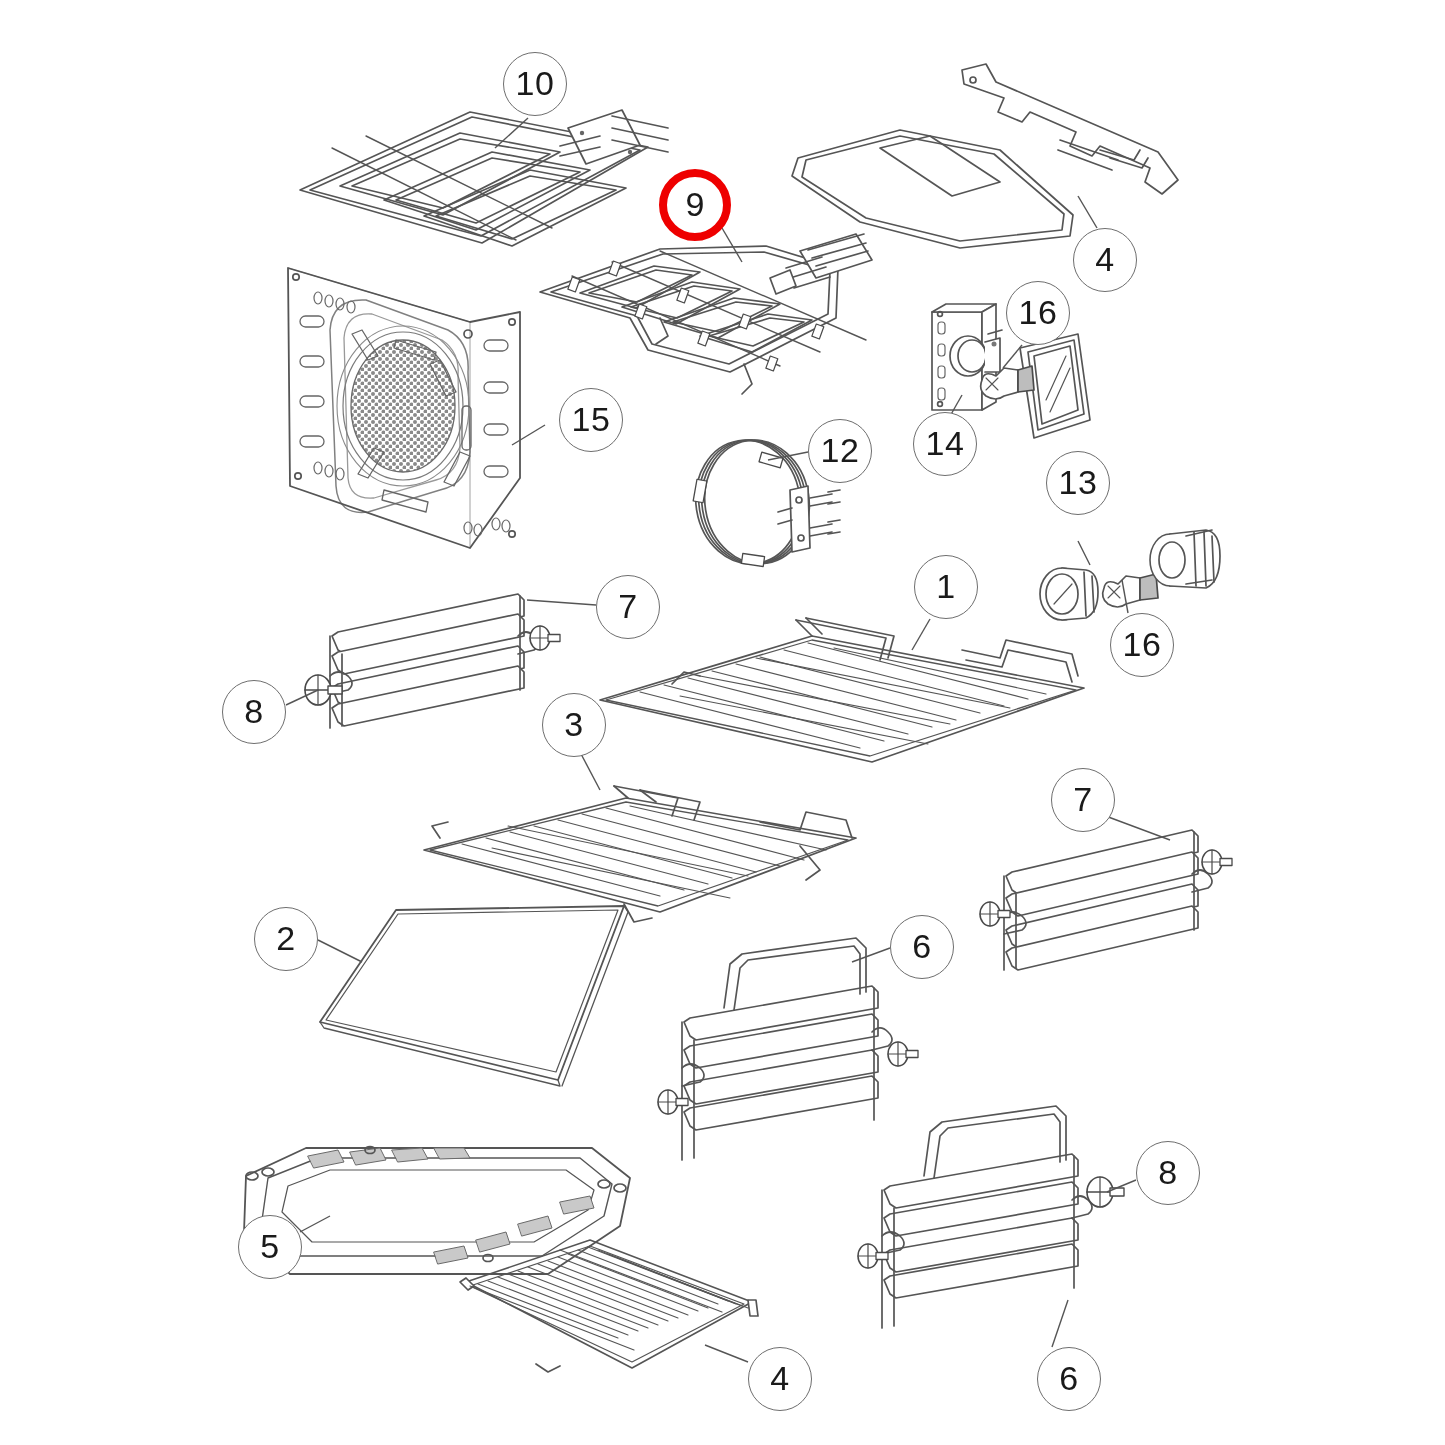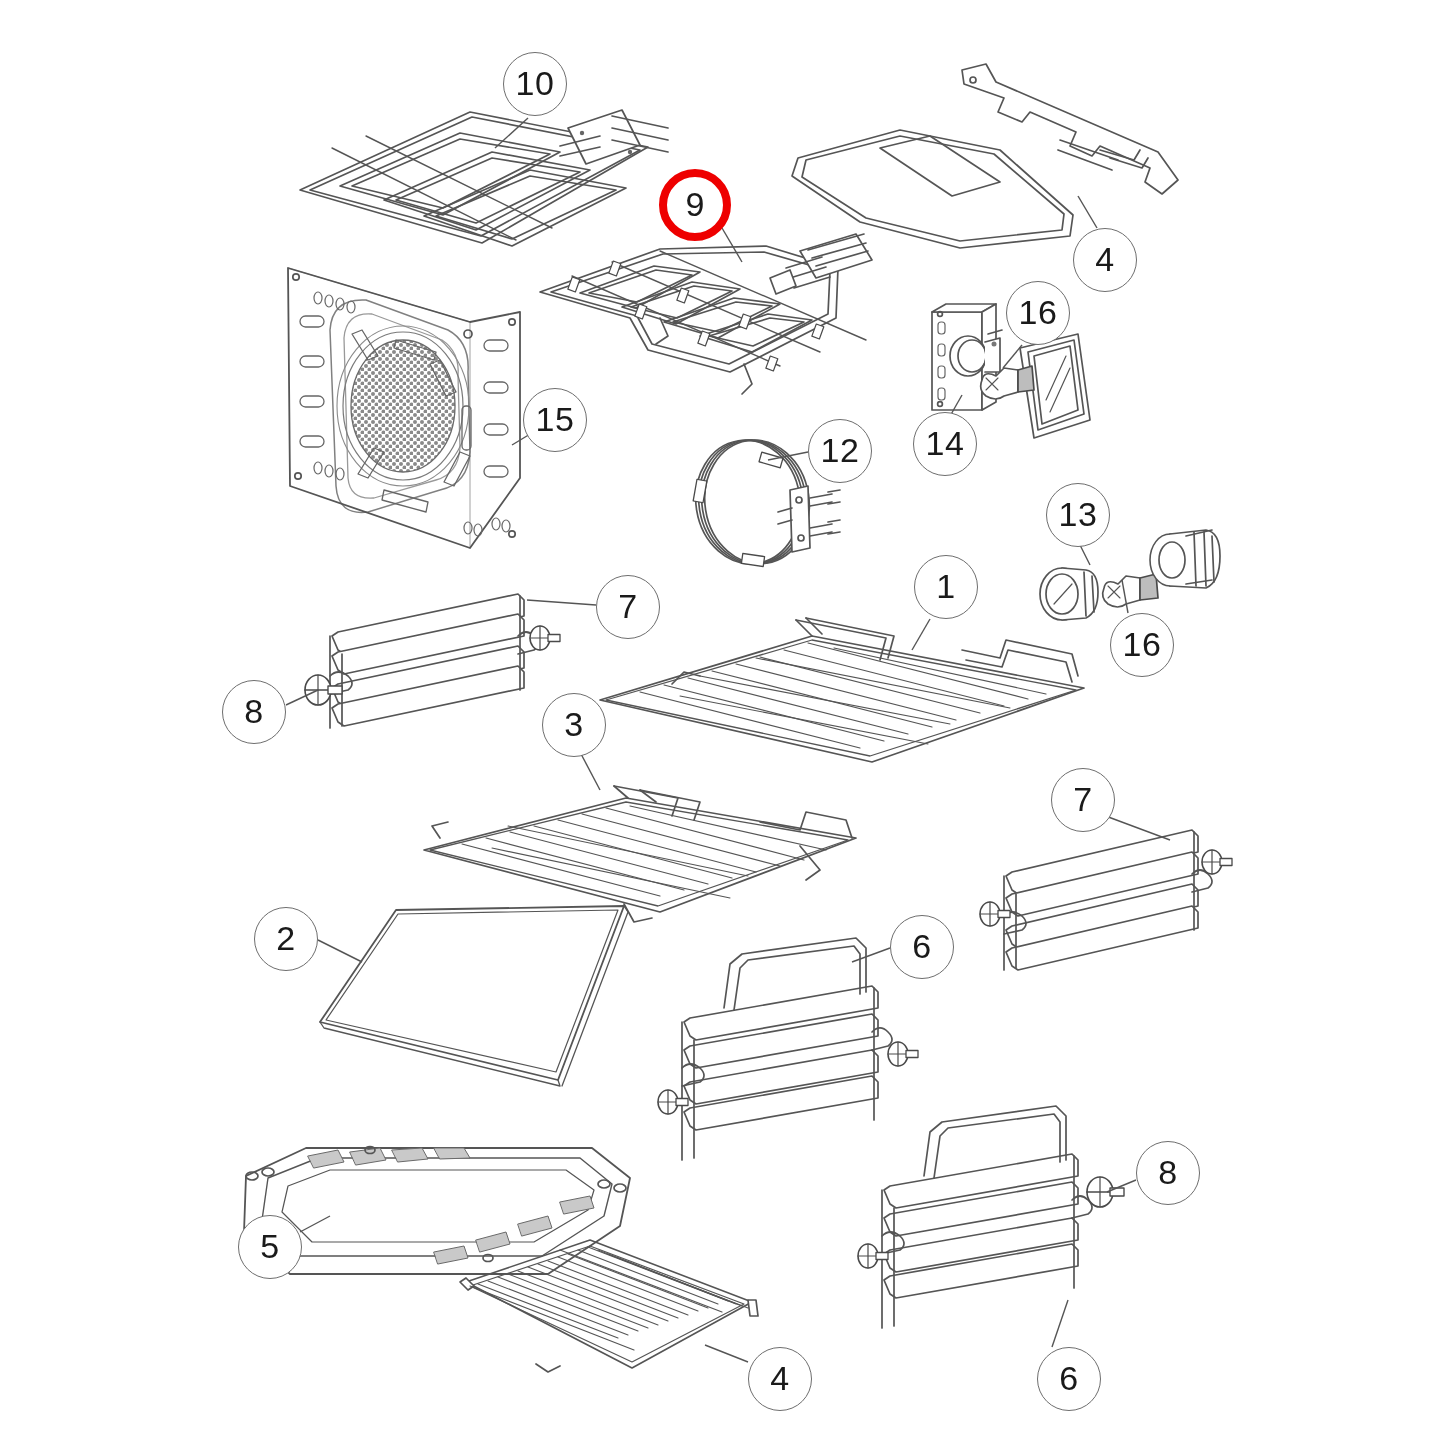--- a/index.html
+++ b/index.html
@@ -473,30 +473,30 @@
       </div>
       <div class="callout highlight" style="left: 659px; top: 169px; border-color: rgb(238, 0, 0);">
         <span class="num">9</span>
       </div>
       <div class="callout normal" style="left: 1073px; top: 228px;">
         <span class="num">4</span>
       </div>
       <div class="callout normal" style="left: 1006px; top: 281px;">
         <span class="num">16</span>
       </div>
-      <div class="callout normal" style="left: 523px; top: 388px;">
+      <div class="callout normal" style="left: 559px; top: 388px;">
         <span class="num">15</span>
       </div>
       <div class="callout normal" style="left: 808px; top: 419px;">
         <span class="num">12</span>
       </div>
       <div class="callout normal" style="left: 913px; top: 412px;">
         <span class="num">14</span>
       </div>
-      <div class="callout normal" style="left: 1046px; top: 483px;">
+      <div class="callout normal" style="left: 1046px; top: 451px;">
         <span class="num">13</span>
       </div>
       <div class="callout normal" style="left: 1110px; top: 613px;">
         <span class="num">16</span>
       </div>
       <div class="callout normal" style="left: 596px; top: 575px;">
         <span class="num">7</span>
       </div>
       <div class="callout normal" style="left: 914px; top: 555px;">
         <span class="num">1</span>

